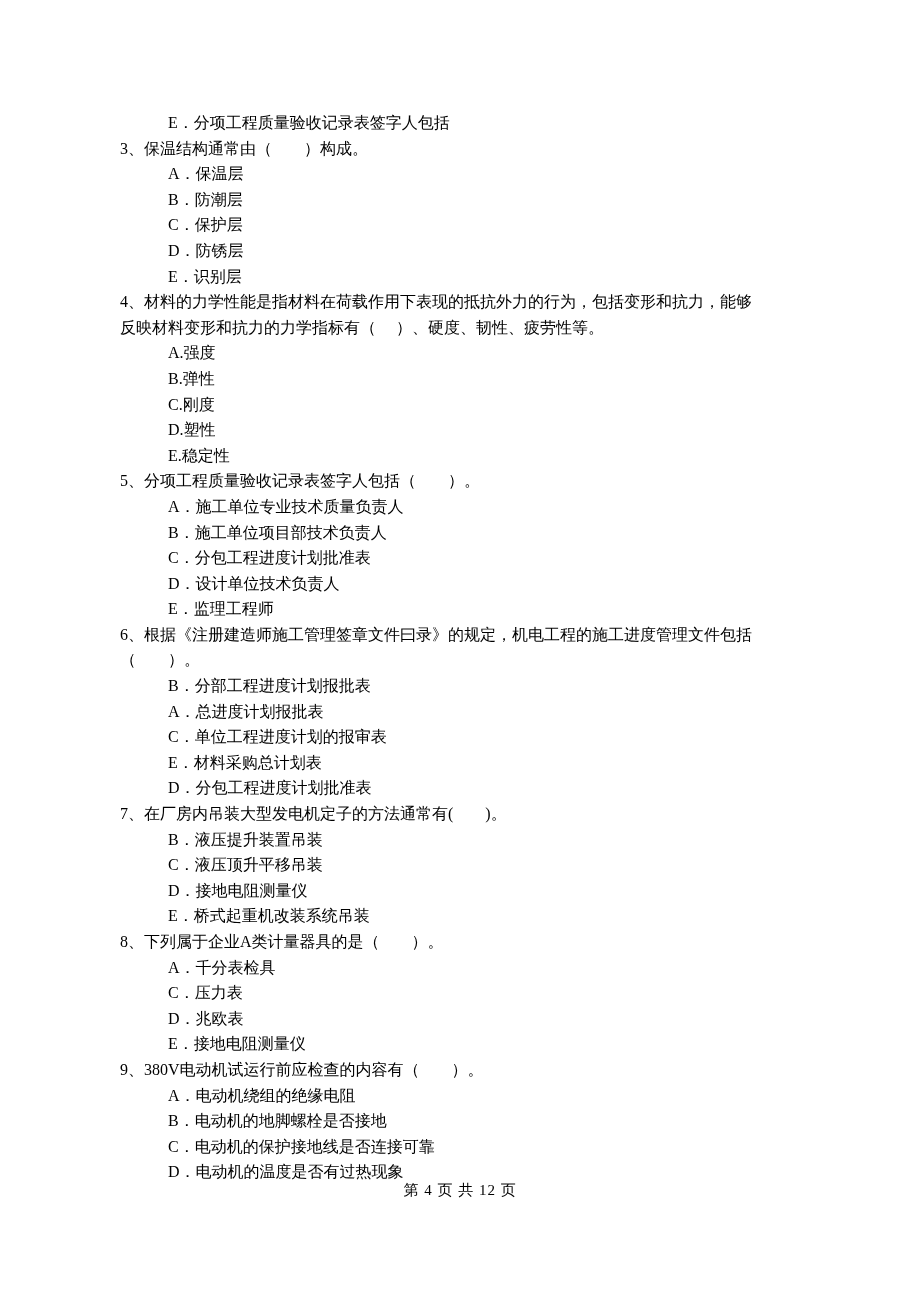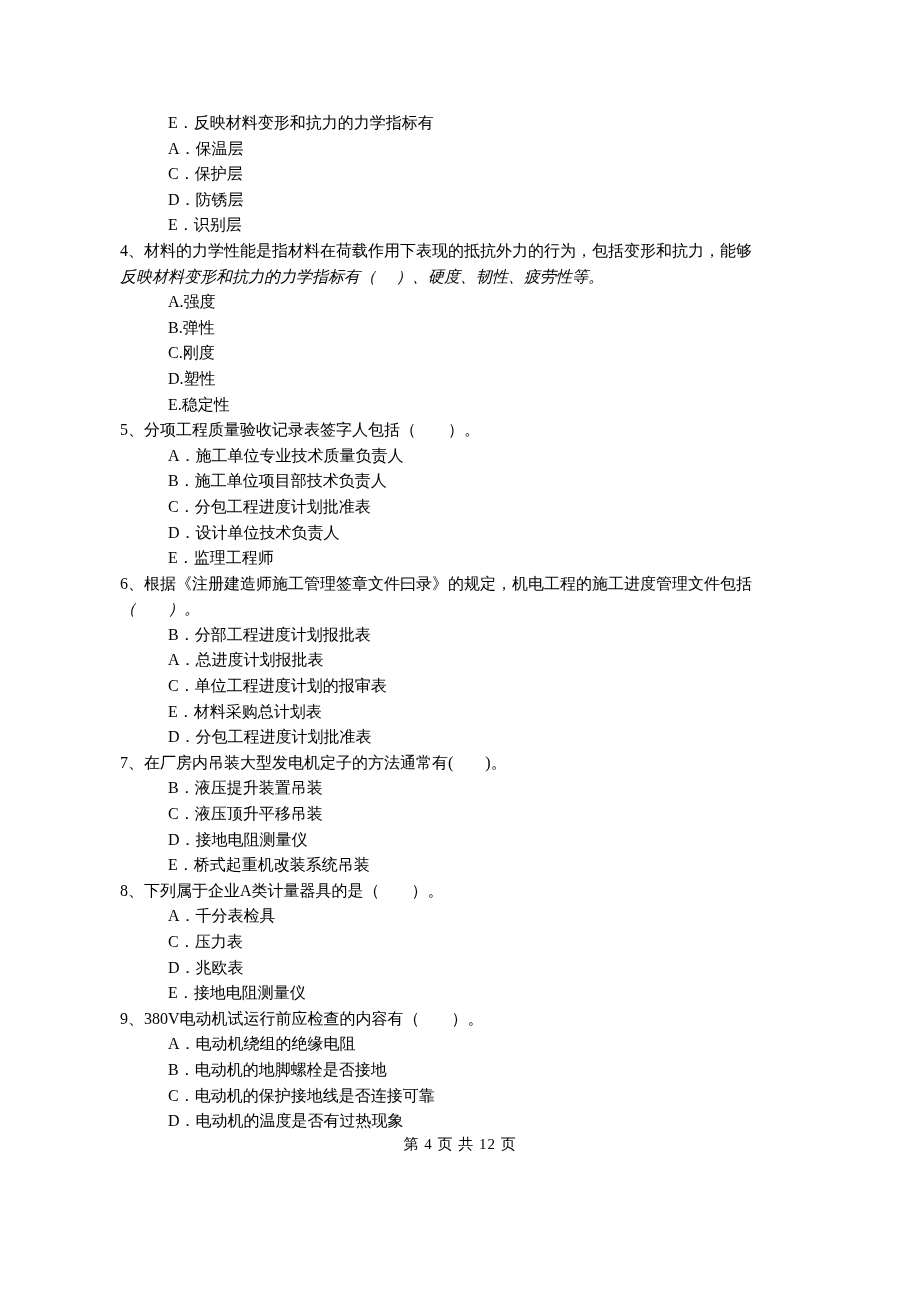--- a/index.html
+++ b/index.html
@@ -19,40 +19,41 @@
       position: relative;
     }
     .option-line {
       padding-left: 48px;
     }
     .question-line {
       padding-left: 0;
     }
     .question-cont {
       padding-left: 0;
-      font-style: italic;
     }
     .footer {
       position: absolute;
-      bottom: 44px;
+      bottom: 23px;
       width: 100%;
       left: 0;
       text-align: center;
       font-size: 15px;
       letter-spacing: 1px;
     }
   </style>
 </head>
 <body>
 
 <div class="page">
 
-  <div class="option-line">E．反映材料变形和抗力的力学指标有</div>
+  <div class="option-line">E．分项工程质量验收记录表签字人包括</div>
 
+  <div class="question-line"><span>3、</span><span>保温结构通常由（　　）构成。</span></div>
   <div class="option-line">A．保温层</div>
+  <div class="option-line">B．防潮层</div>
   <div class="option-line">C．保护层</div>
   <div class="option-line">D．防锈层</div>
   <div class="option-line">E．识别层</div>
 
   <div class="question-line"><span>4、</span><span>材料的力学性能是指材料在荷载作用下表现的抵抗外力的行为，包括变形和抗力，能够</span></div>
   <div class="question-cont">反映材料变形和抗力的力学指标有（　 ）、硬度、韧性、疲劳性等。</div>
   <div class="option-line">A.强度</div>
   <div class="option-line">B.弹性</div>
   <div class="option-line">C.刚度</div>
   <div class="option-line">D.塑性</div>

